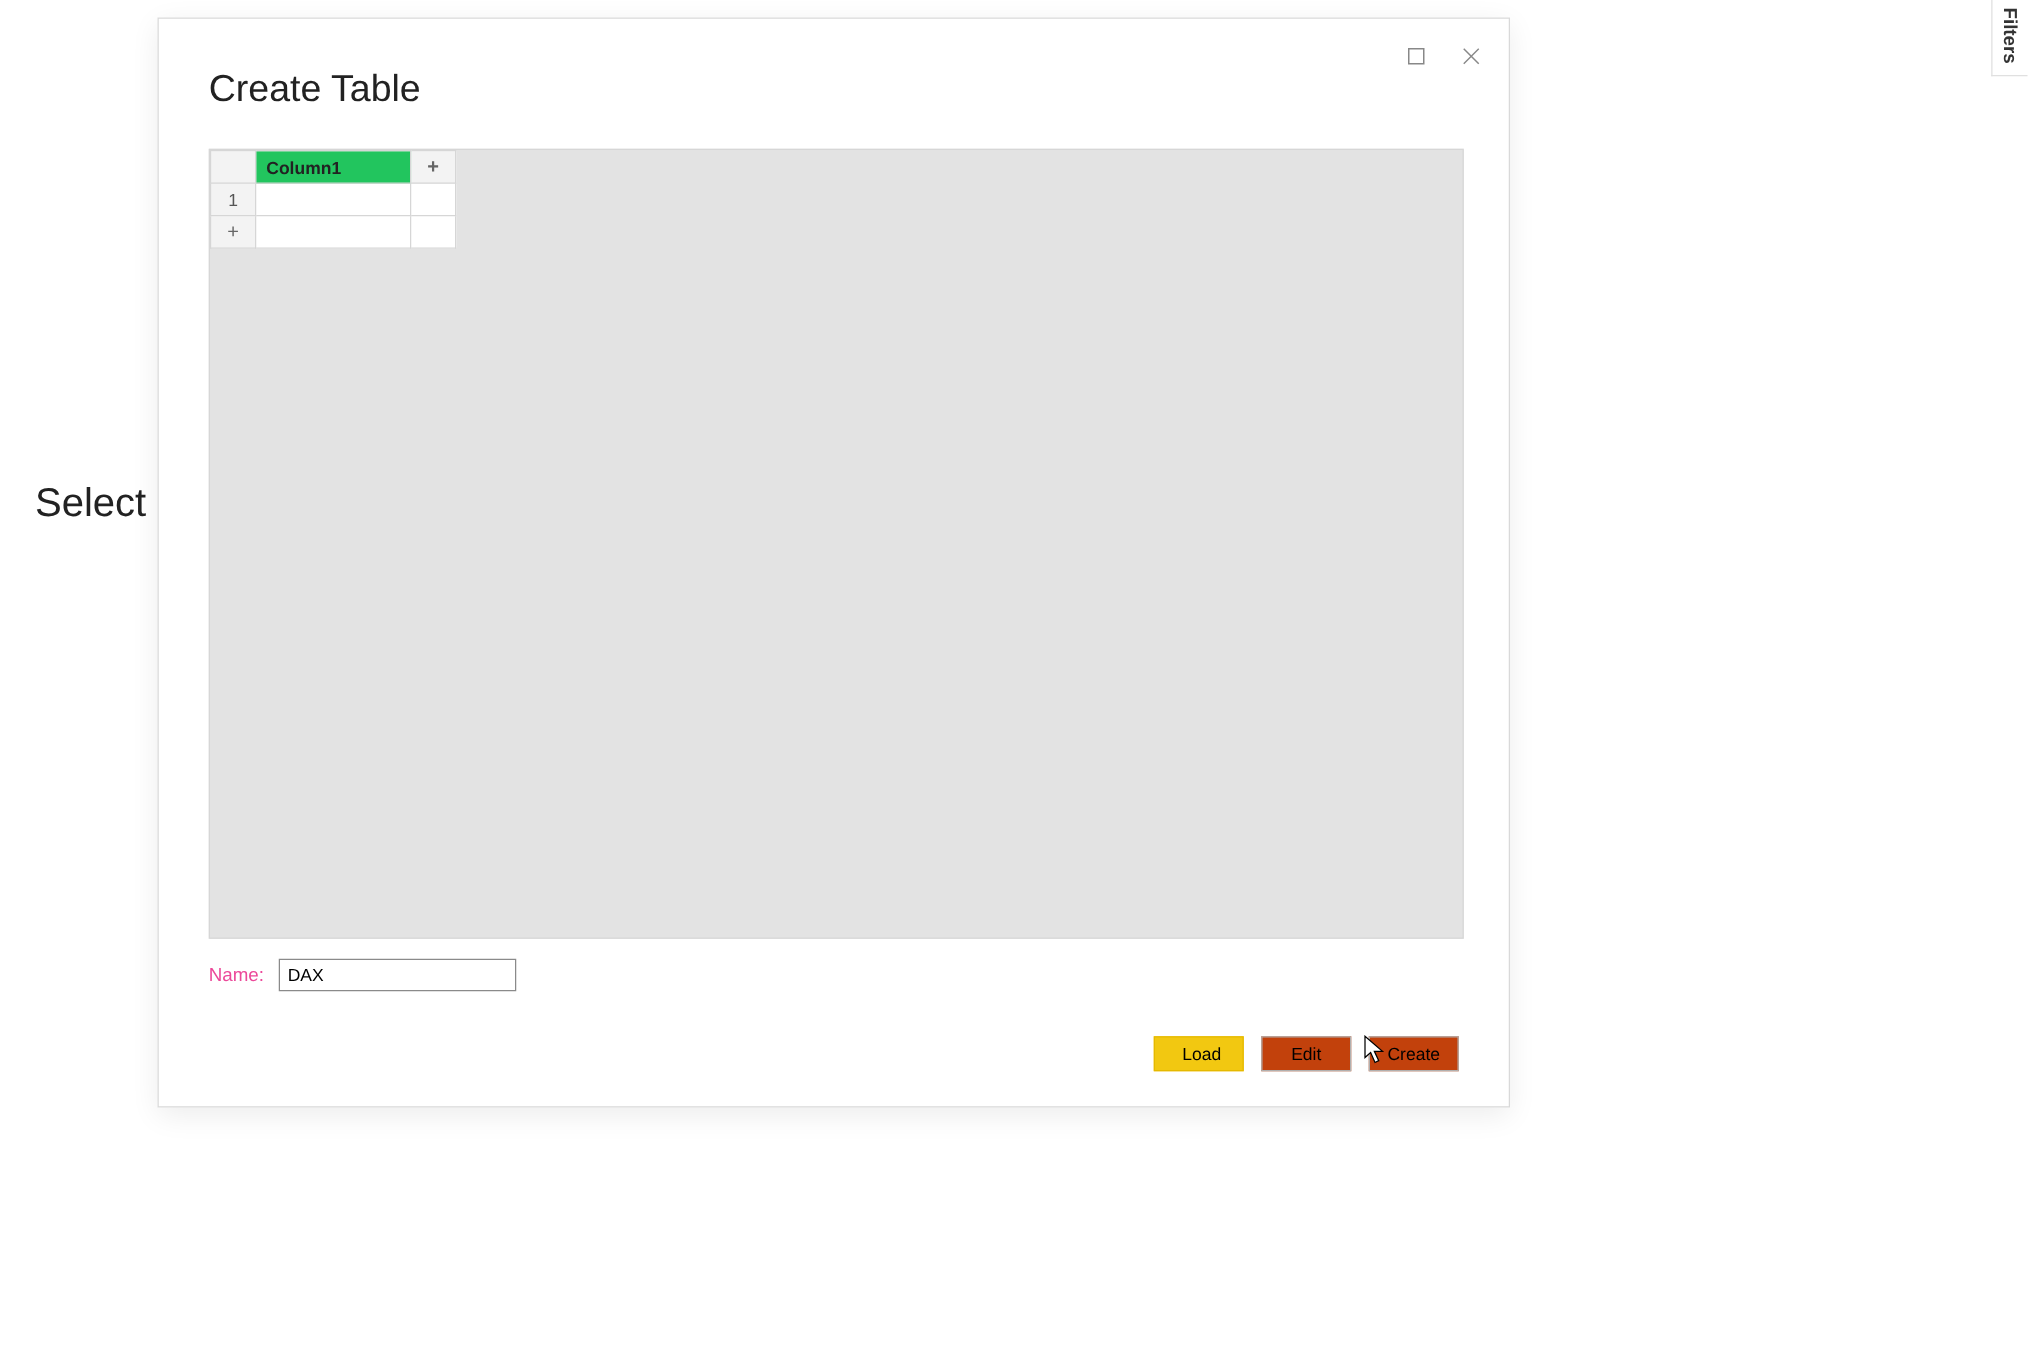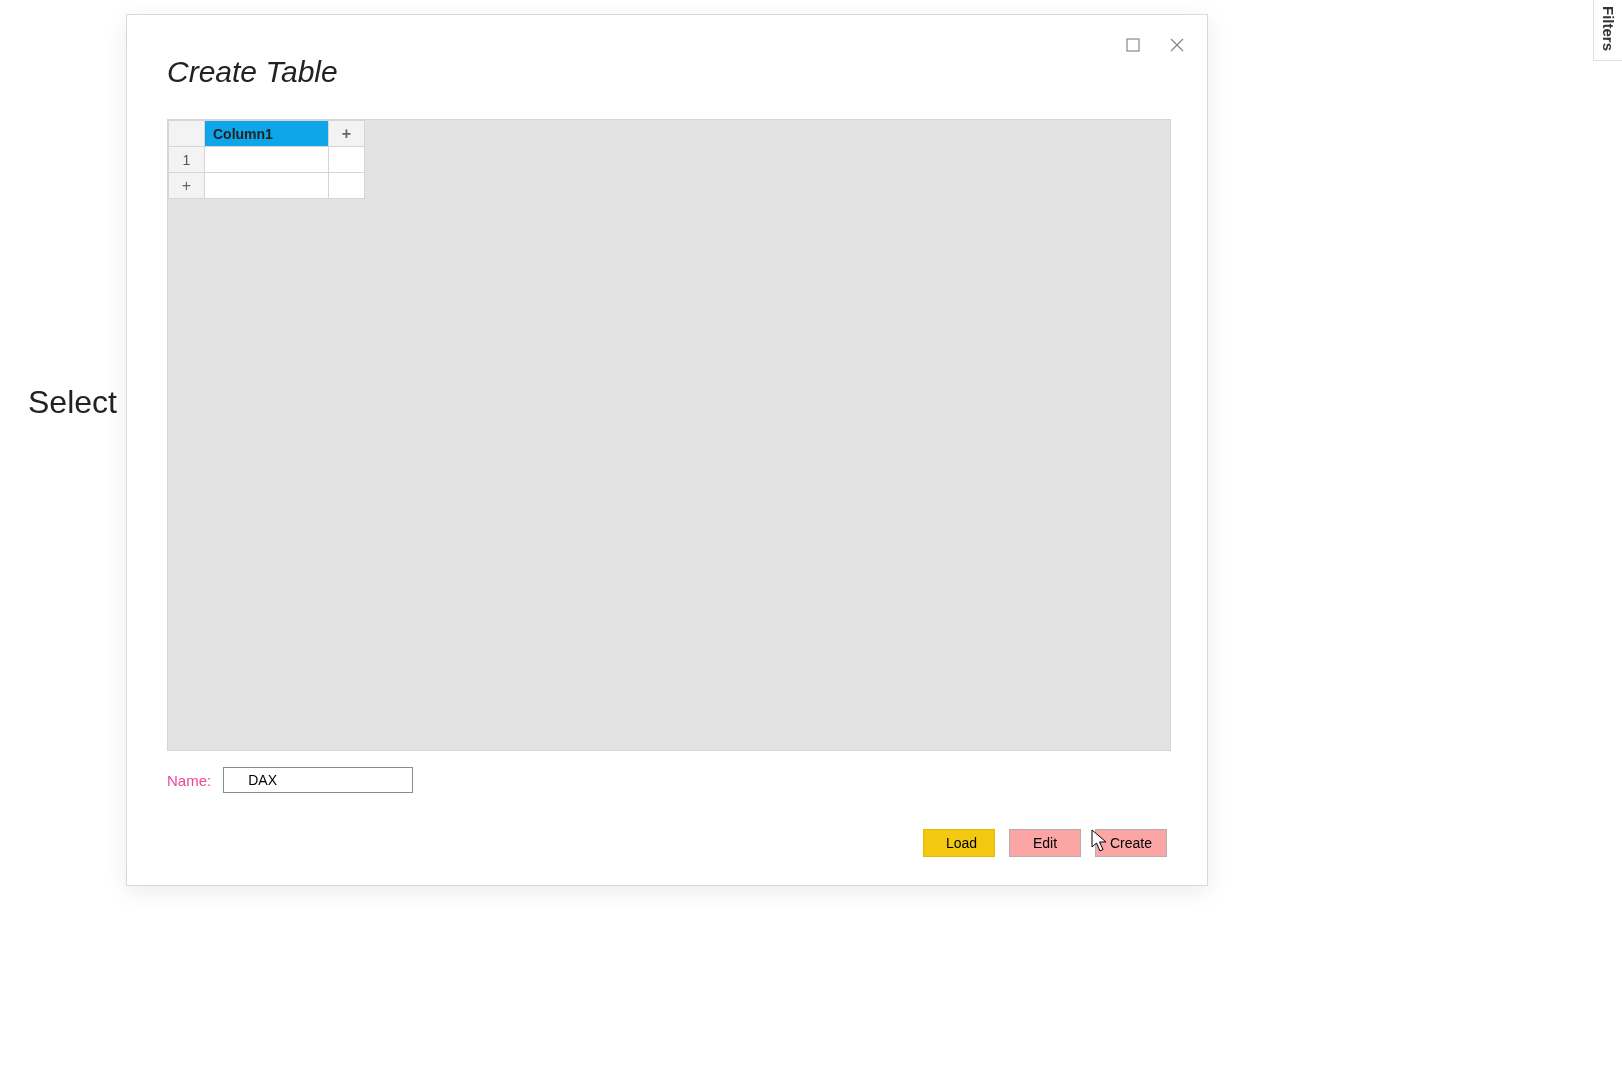--- a/index.html
+++ b/index.html
@@ -6,39 +6,39 @@
   
   .bg-text{position:absolute;left:28px;top:384px;font-size:32px;font-weight:400;color:#222;white-space:nowrap;}
   
   .filters-tab{position:absolute;right:0;top:0;width:28px;height:60px;border-left:1px solid #e0e0e0;border-bottom:1px solid #e0e0e0;display:flex;align-items:flex-start;justify-content:center;}
   .filters-tab span{writing-mode:vertical-rl;font-size:15px;font-weight:600;color:#333;padding-top:6px;}
   
   .dialog{position:absolute;left:126px;top:14px;width:1080px;height:870px;background:#fff;border:1px solid #d9d9d9;box-shadow:0 6px 22px rgba(0,0,0,0.08);}
   .titlebar-buttons{position:absolute;top:22px;right:20px;display:flex;gap:24px;align-items:center;}
   .tb-btn{width:20px;height:20px;display:flex;align-items:center;justify-content:center;color:#888;cursor:pointer;}
   .tb-btn svg{width:16px;height:16px;stroke:#888;stroke-width:1.2;fill:none;}
-  .dialog-title{position:absolute;left:40px;top:40px;font-size:30px;font-weight:400;color:#222;font-style:italic;}
+  .dialog-title{position:absolute;left:40px;top:40px;font-size:30px;font-weight:400;color:#222;}
   
   .grid-area{position:absolute;left:40px;top:104px;width:1002px;height:630px;background:#e3e3e3;border:1px solid #d6d6d6;}
   .grid-table{border-collapse:collapse;background:#fff;}
   .grid-table th,.grid-table td{border:1px solid #d6d6d6;box-sizing:border-box;height:26px;font-size:14px;padding:0 8px;text-align:left;}
   .grid-table .corner{width:36px;background:#f3f3f3;}
-  .grid-table .col-header{width:124px;background:#0ea5e9;font-weight:600;color:#222;text-align:left;}
+  .grid-table .col-header{width:124px;background:#22c55e;font-weight:600;color:#222;text-align:left;}
   .grid-table .add-col{width:36px;background:#f3f3f3;text-align:center;color:#666;font-size:16px;cursor:pointer;}
   .grid-table .row-header{width:36px;background:#f3f3f3;text-align:center;font-size:14px;color:#555;font-weight:400;}
   .grid-table .data-cell{width:124px;background:#fff;}
   .grid-table .add-row{width:36px;background:#f3f3f3;text-align:center;color:#666;font-size:16px;cursor:pointer;}
   .grid-table .blank{background:#fff;}
   
   .name-row{position:absolute;left:40px;top:752px;display:flex;align-items:center;gap:12px;}
   .name-label{font-size:15px;color:#ec4899;}
-  .name-input{width:190px;height:26px;box-sizing:border-box;border:1px solid #8a8a8a;background:#fff;font-size:14px;padding:0 24px;font-family:inherit;}
+  .name-input{width:190px;height:26px;box-sizing:border-box;border:1px solid #8a8a8a;background:#fff;font-size:14px;padding:0 6px;font-family:inherit;}
   
   .footer{position:absolute;right:40px;bottom:28px;display:flex;gap:14px;}
-  .btn{min-width:72px;height:28px;box-sizing:border-box;font-size:14px;border:1px solid #b0b0b0;background:#fca5a5;cursor:pointer;display:flex;align-items:center;justify-content:center;padding:0 14px;font-family:inherit;}
+  .btn{min-width:72px;height:28px;box-sizing:border-box;font-size:14px;border:1px solid #b0b0b0;background:#c2410c;cursor:pointer;display:flex;align-items:center;justify-content:center;padding:0 14px;font-family:inherit;}
   .btn.primary{background:#f2c811;border-color:#e5b900;color:#000;padding-left:19px;}
   
   .cursor{position:absolute;left:964px;bottom:28px;pointer-events:none;}
   .cursor svg{width:18px;height:24px;}
 </style>
 </head>
 <body>
 
 <div class="bg-text">Select o</div>
 

